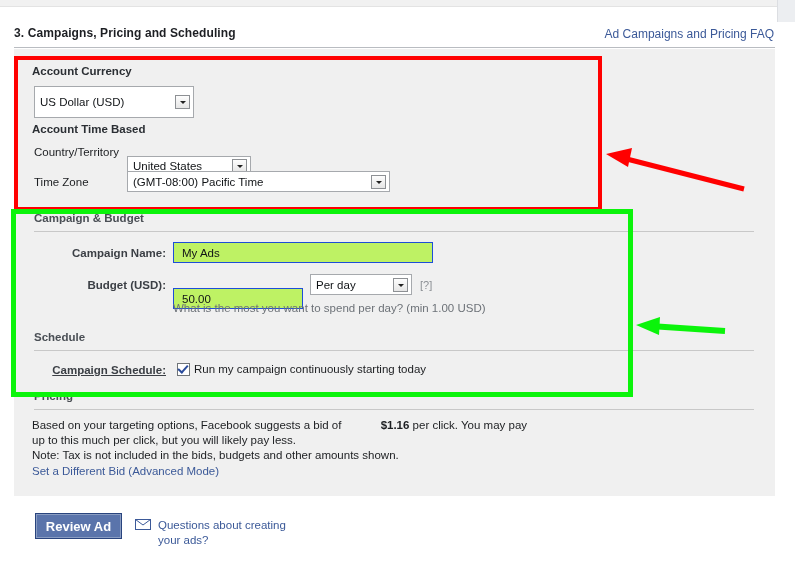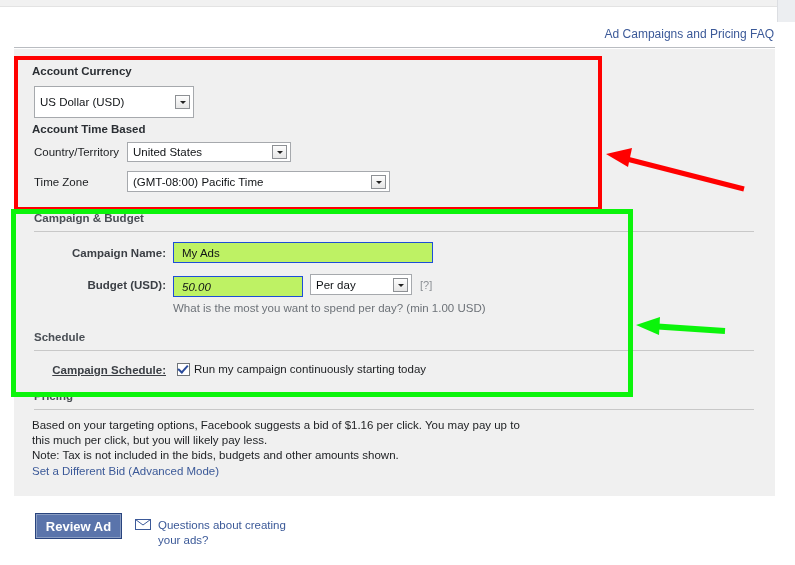--- a/index.html
+++ b/index.html
@@ -195,21 +195,21 @@
     cursor: pointer;
   }
 
   
   .para {
     position: absolute;
     font-size: 11.5px;
     color: #1c1e21;
     line-height: 15px;
   }
-  .para b { font-weight: normal; }
+  .para b { font-weight: bold; margin-left: 36px; }
   #bid-link {
     position: absolute;
     left: 32px; top: 465px;
     font-size: 11.5px;
     color: #3b5998;
     text-decoration: none;
     cursor: pointer;
   }
 
   
@@ -267,38 +267,39 @@
     pointer-events: none;
   }
 </style>
 </head>
 <body>
 
 <div id="top-strip"></div>
 <div id="top-right-panel"></div>
 
 <div id="heading-row">
+  <div id="page-title">3. Campaigns, Pricing and Scheduling</div>
   <a id="faq-link" href="#">Ad Campaigns and Pricing FAQ</a>
   <div id="heading-rule"></div>
 </div>
 
 <div id="content-panel"></div>
 
 <div class="section-head" style="left:32px; top:65px;">Account Currency</div>
 <div class="wselect" id="currency-select" style="left:34px; top:86px; width:160px; height:32px;">
   <span class="val">US Dollar (USD)</span>
   <span class="arrowbtn">
       <i></i>
     </span>
 </div>
 
 <div class="section-head" style="left:32px; top:123px;">Account Time Based</div>
 
 <div class="field-label" style="left:34px; top:146px;">Country/Territory</div>
-<div class="wselect" id="country-select" style="left:127px; top:142px; width:164px; height:20px;">
+<div class="wselect" id="country-select" style="left:127px; top:156px; width:124px; height:20px;">
   <span class="val">United States</span>
   <span class="arrowbtn">
       <i></i>
     </span>
 </div>
 
 <div class="field-label" style="left:34px; top:176px;">Time Zone</div>
 <div class="wselect" id="timezone-select" style="left:127px; top:171px; width:263px; height:21px;">
   <span class="val">(GMT-08:00) Pacific Time</span>
   <span class="arrowbtn">
@@ -306,21 +307,21 @@
     </span>
 </div>
 
 <div class="grey-head" style="left:34px; top:212px;">Campaign &amp; Budget</div>
 <div class="hrule" style="left:34px; top:231px; width:720px;"></div>
 
 <div class="field-label-bold" style="left:40px; top:247px; width:126px;">Campaign Name:</div>
 <input class="winput" id="campaign-name-input" type="text" style="left: 173px; top: 242px; width: 260px; height: 21px;" value="My Ads">
 
 <div class="field-label-bold" style="left:40px; top:279px; width:126px;">Budget (USD):</div>
-<input class="winput" id="budget-input" type="text" style="left: 173px; top: 276px; width: 130px; height: 21px; font-style: italic;" value="50.00">
+<input class="winput" id="budget-input" type="text" style="left: 173px; top: 288px; width: 130px; height: 21px;" value="50.00">
 <div class="wselect" id="budget-period-select" style="left:310px; top:274px; width:102px; height:21px;">
   <span class="val">Per day</span>
   <span class="arrowbtn">
       <i></i>
     </span>
 </div>
 <div class="qmark" style="left:420px; top:279px;">[?]</div>
 <div class="hint" style="left:173px; top:302px;">What is the most you want to spend per day? (min 1.00 USD)</div>
 
 <div class="grey-head" style="left:34px; top:331px;">Schedule</div>

